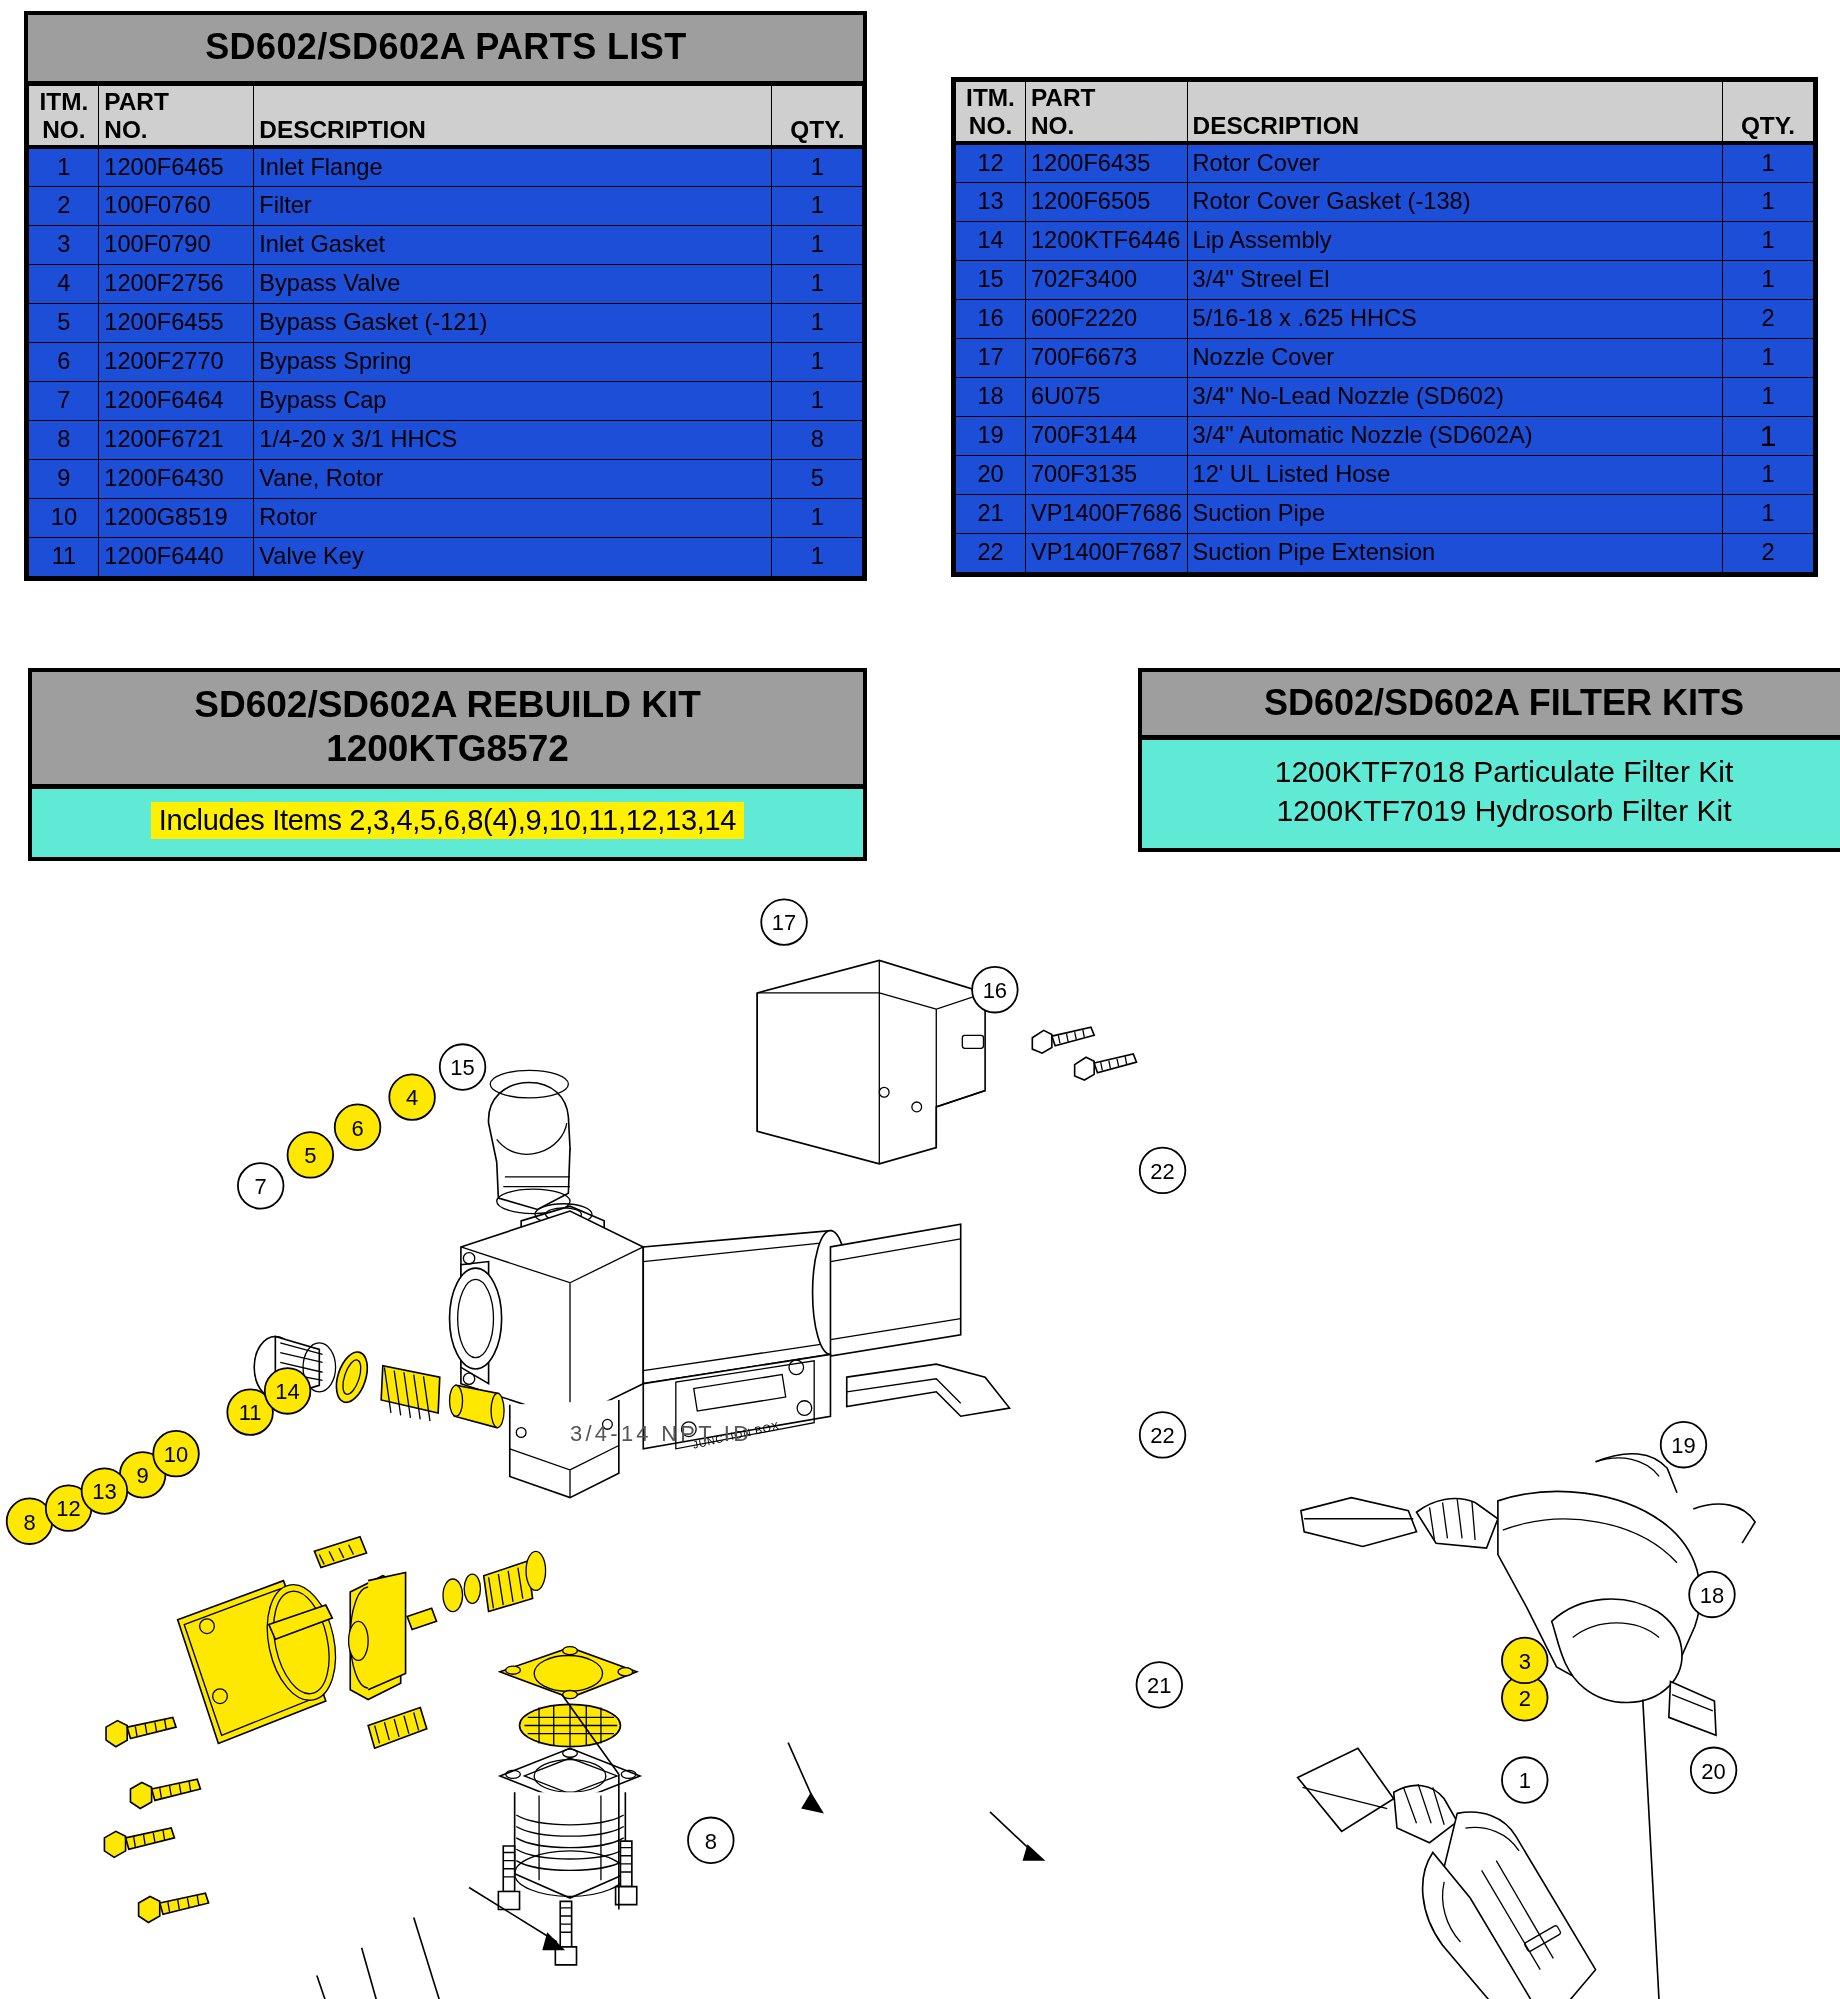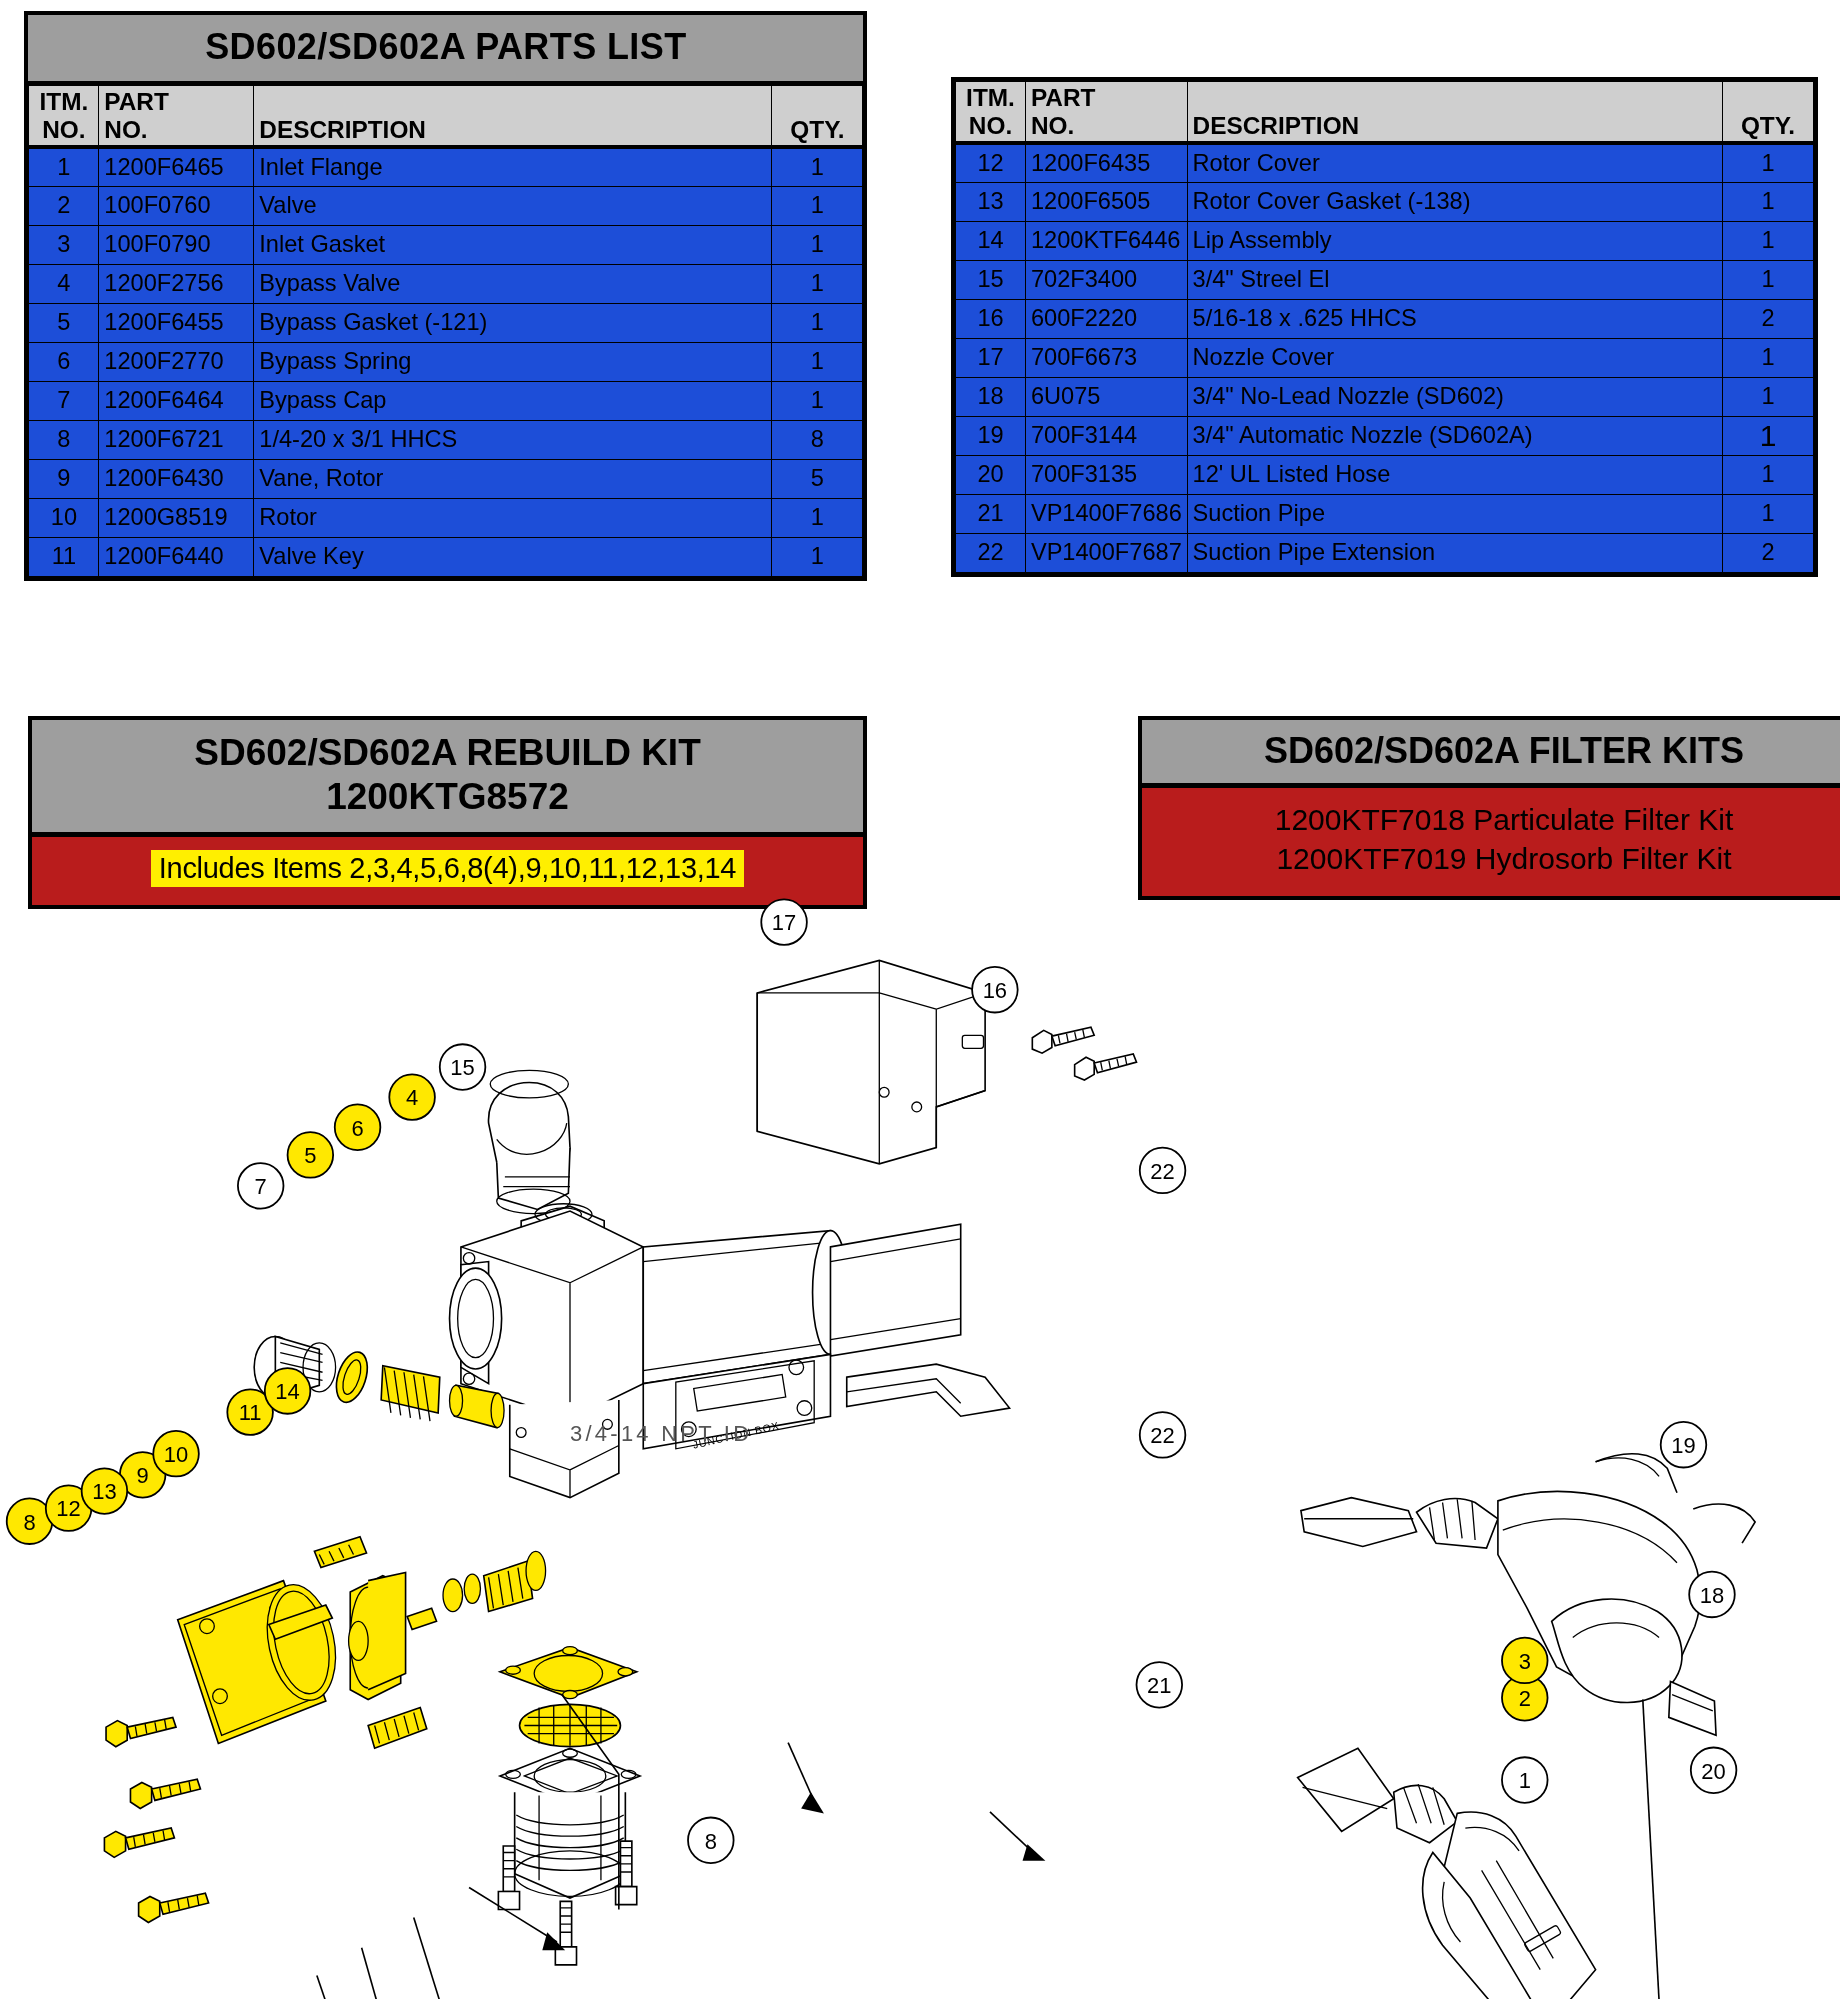--- a/index.html
+++ b/index.html
@@ -27,21 +27,21 @@
   .c-desc{text-align:left;}
   .c-qty{width:91px;text-align:center;}
   tbody td{height:39px;}
   tbody tr td.c-itm{text-align:center;}
   tbody tr td.c-qty{text-align:center;}
   .qty-big{font-size:30px;}
   thead tr{border-bottom:4.1px solid #000;}
   thead th{border-bottom:4.9px solid #000;}
 
   
-  .kit-box{position:absolute;border:4.9px solid #000;background:#b91c1c;box-sizing:border-box;margin-top:48px;}
+  .kit-box{position:absolute;border:4.9px solid #000;background:#5eead4;box-sizing:border-box;}
   #rebuild-kit{left:28px;top:668px;width:839px;}
   #filter-kit {left:1138px;top:668px;width:732px;}
   .kit-head{background:#9e9e9e;border-bottom:5.7px solid #000;text-align:center;
             font-weight:bold;font-stretch:condensed;}
   #rebuild-kit .kit-head{font-size:37px;padding:11.4px 0 13px;line-height:1.18;}
   #filter-kit  .kit-head{font-size:36px;padding:9.8px 0 11.4px;}
   .kit-body{padding:13px 0 18px;text-align:center;}
   .hl{background:#ffef00;display:inline-block;padding:2.4px 8.1px;
       font-size:29px;letter-spacing:-0.3px;}
   .filter-line{font-size:30px;line-height:1.28;}
@@ -88,21 +88,21 @@
     <tbody id="left-body">
         <tr>
           <td class="c-itm">1</td>
           <td class="c-part">1200F6465</td>
           <td class="c-desc">Inlet Flange</td>
           <td class="c-qty">1</td>
         </tr>
         <tr>
           <td class="c-itm">2</td>
           <td class="c-part">100F0760</td>
-          <td class="c-desc">Valve</td>
+          <td class="c-desc">Filter</td>
           <td class="c-qty">1</td>
         </tr>
         <tr>
           <td class="c-itm">3</td>
           <td class="c-part">100F0790</td>
           <td class="c-desc">Inlet Gasket</td>
           <td class="c-qty">1</td>
         </tr>
         <tr>
           <td class="c-itm">4</td>

